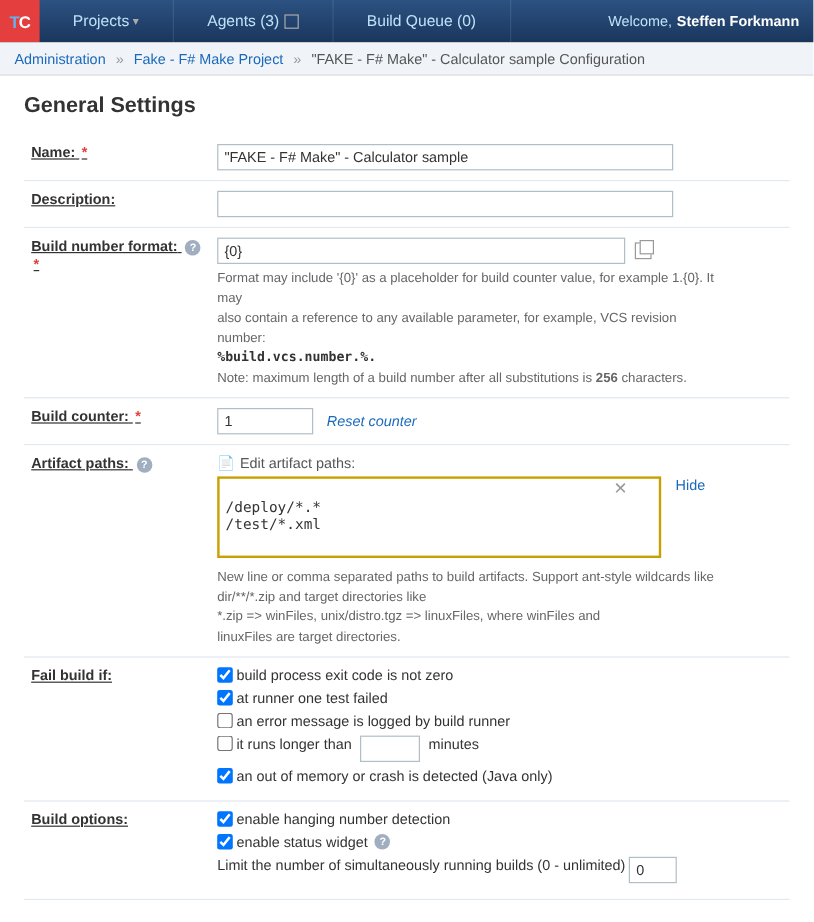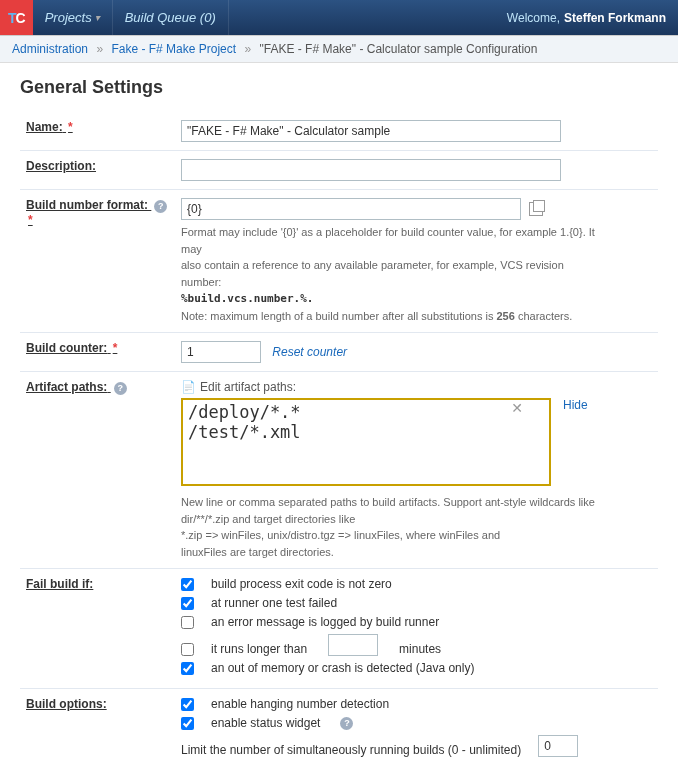--- a/index.html
+++ b/index.html
@@ -18,27 +18,26 @@
       background: #e53e3e;
       display: flex; align-items: center; justify-content: center;
       padding: 0 8px;
       font-weight: bold; font-size: 14px; color: white;
       letter-spacing: -1px;
     }
     .tc-logo span:first-child { color: #63b3ed; }
     .nav-items { display: flex; align-items: stretch; }
     .nav-item {
       display: flex; align-items: center;
-      padding: 0 12px;
+      padding: 0 28px;
       color: #bee3f8;
       font-size: 13px;
       cursor: pointer;
       text-decoration: none;
       border-right: 1px solid rgba(255,255,255,0.1);
-      font-style: italic;
     }
     .nav-item.active { color: #fff; font-weight: bold; }
     .nav-dropdown { font-size: 10px; margin-left: 3px; color: #aaa; }
     .header-right {
       margin-left: auto;
       display: flex; align-items: center;
       padding: 0 12px;
       color: #bee3f8; font-size: 12px;
     }
     .header-right .username { color: #fff; font-weight: bold; margin-left: 4px; }
@@ -109,42 +108,42 @@
 
     .reset-link { color: #1a69bb; text-decoration: none; font-size: 12px; margin-left: 8px; cursor: pointer; font-style: italic; }
 
     
     .artifact-header {
       font-size: 12px; color: #555; margin-bottom: 4px;
       display: flex; align-items: center; gap: 4px;
     }
     .artifact-textarea-wrap { position: relative; }
     .artifact-textarea {
-      width: 370px; height: 88px;
+      width: 370px; height: 68px;
       border: 2px solid #c8a000;
-      font-family: monospace; font-size: 17px;
-      padding: 2px 5px;
+      font-family: monospace; font-size: 12px;
+      padding: 17px 5px;
       resize: none;
       outline: none;
       color: #333;
     }
     .clear-btn {
       position: absolute; top: 3px; right: 28px;
       background: none; border: none;
       color: #999; font-size: 14px; cursor: pointer;
       line-height: 1;
     }
     .hide-link { color: #1a69bb; text-decoration: none; font-size: 12px; margin-left: 6px; cursor: pointer; }
 
     .artifact-hint {
       font-size: 11px; color: #666; margin-top: 5px; line-height: 1.5; max-width: 420px;
     }
 
     
-    .checkbox-row { display: flex; align-items: flex-end; gap: 17px; margin-bottom: 5px; font-size: 12px; }
+    .checkbox-row { display: flex; align-items: flex-start; gap: 3px; margin-bottom: 5px; font-size: 12px; }
     .checkbox-row input[type="checkbox"] { margin: 0; }
     .minutes-input { width: 50px; border: 1px solid #b0bec5; padding: 2px 4px; font-size: 12px; margin: 0 4px; }
 
     .copy-icon {
       display: inline-block;
       width: 14px; height: 14px;
       border: 1px solid #999;
       background: #fff;
       position: relative;
       margin-left: 4px;
@@ -167,20 +166,24 @@
   <div class="tc-logo">
     <span style="color:#63b3ed;">T</span>
       <span>C</span>
   </div>
   <nav class="nav-items">
     <a class="nav-item">
       <span>Projects</span>
       <span class="nav-dropdown">▾</span>
     </a>
     <a class="nav-item">
+      <span>Agents (3)</span>
+      <span style="display:inline-block;width:12px;height:12px;border:1px solid #aaa;margin-left:4px;vertical-align:middle;"></span>
+    </a>
+    <a class="nav-item">
       <span>Build Queue (0)</span>
     </a>
   </nav>
   <div class="header-right">
     <span>Welcome,</span>
     <span class="username">Steffen Forkmann</span>
   </div>
 </div>
 
 <div id="breadcrumb">

